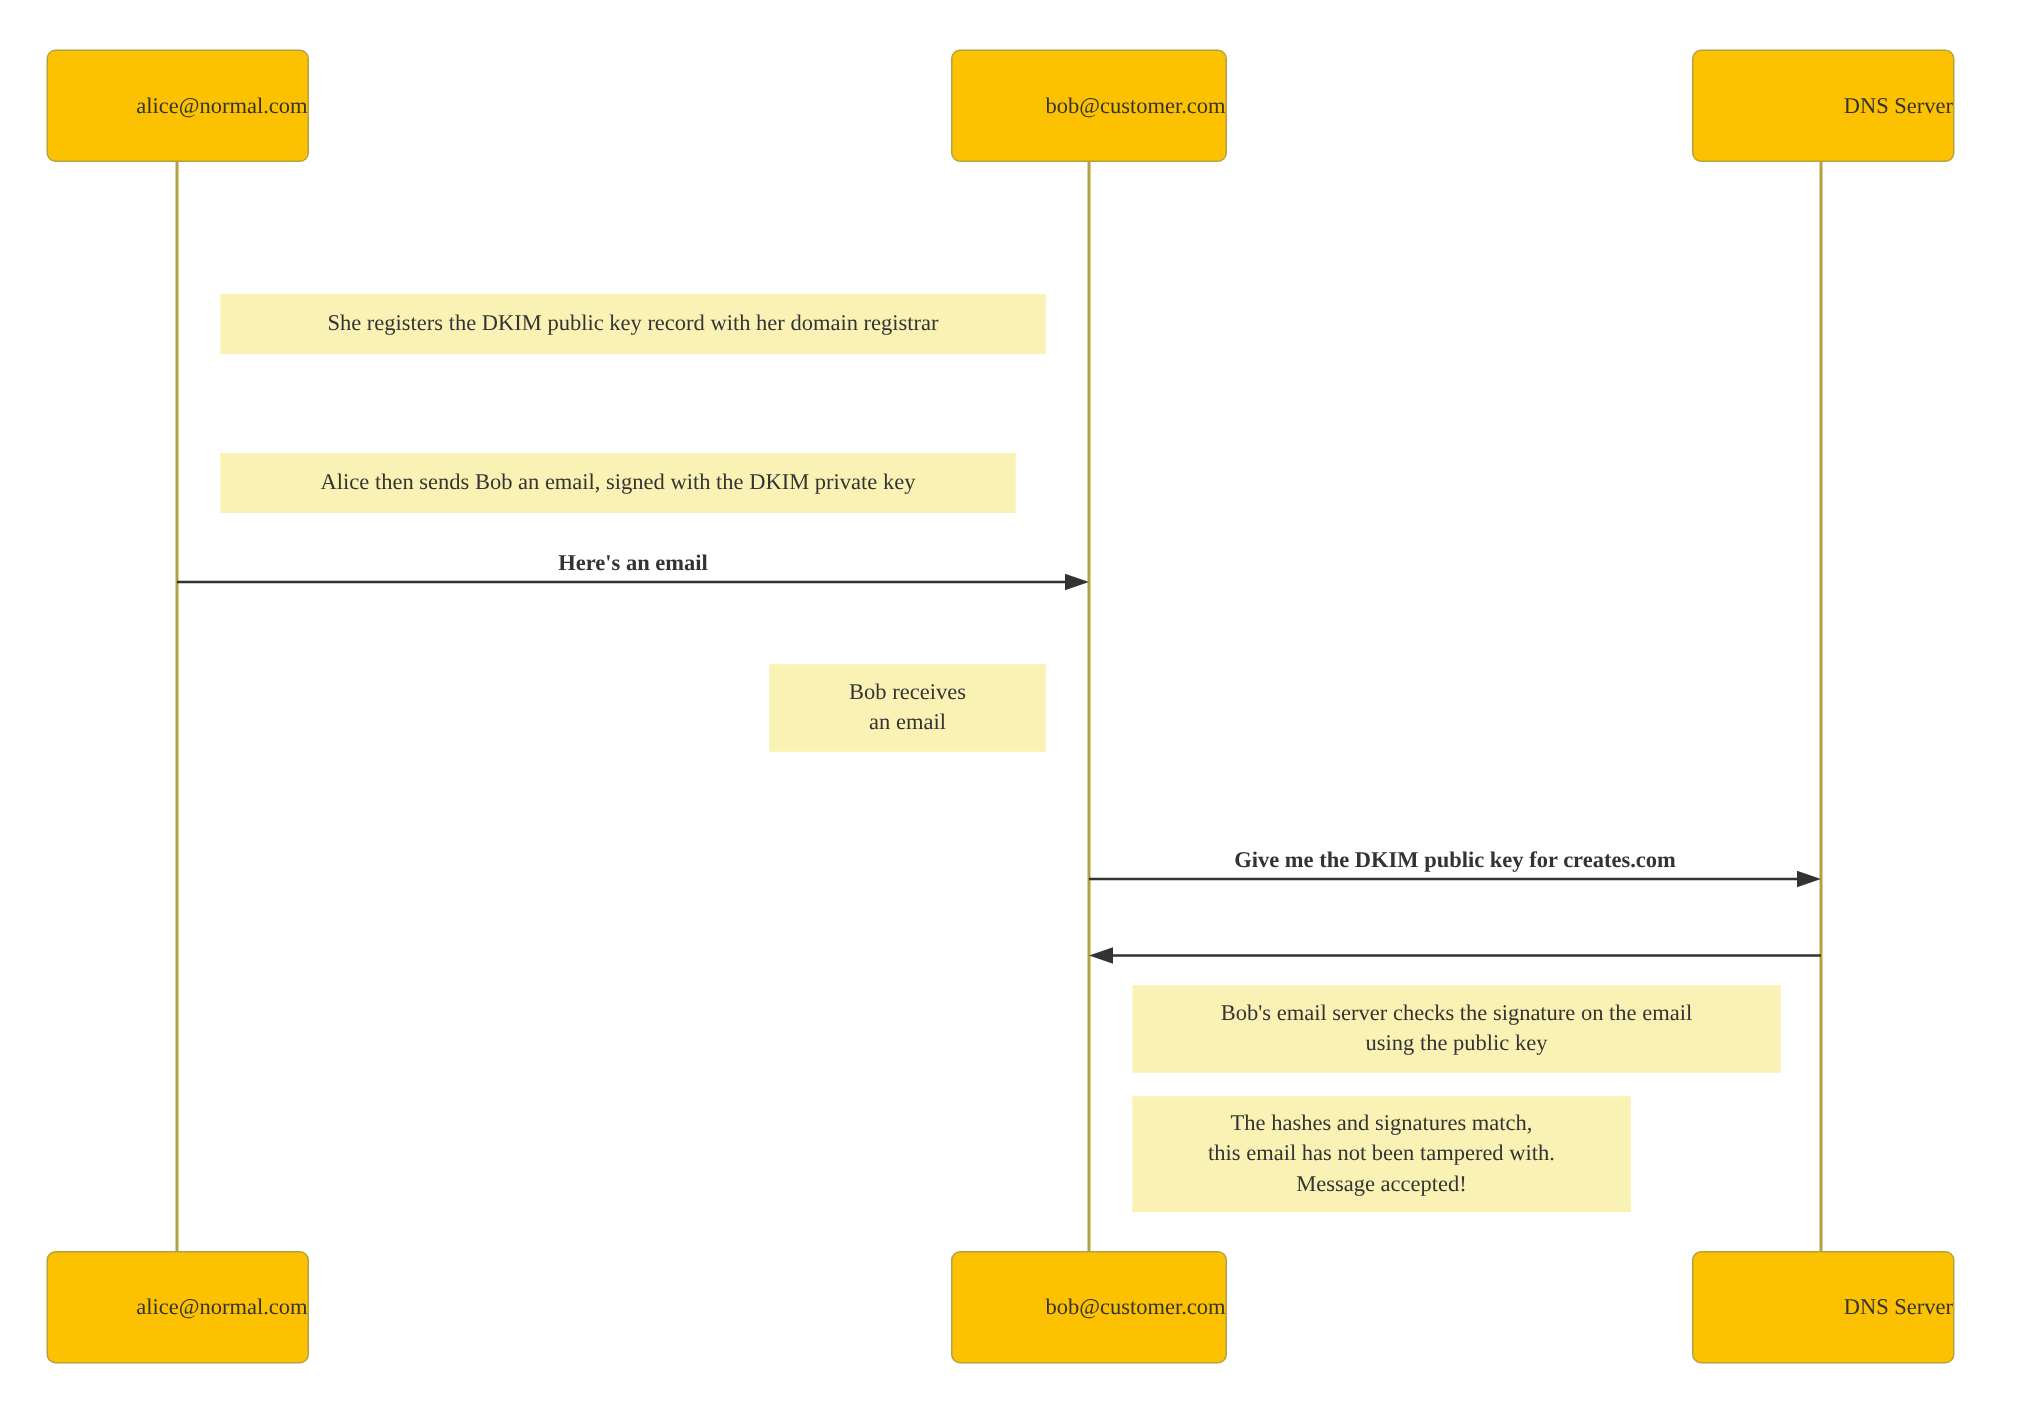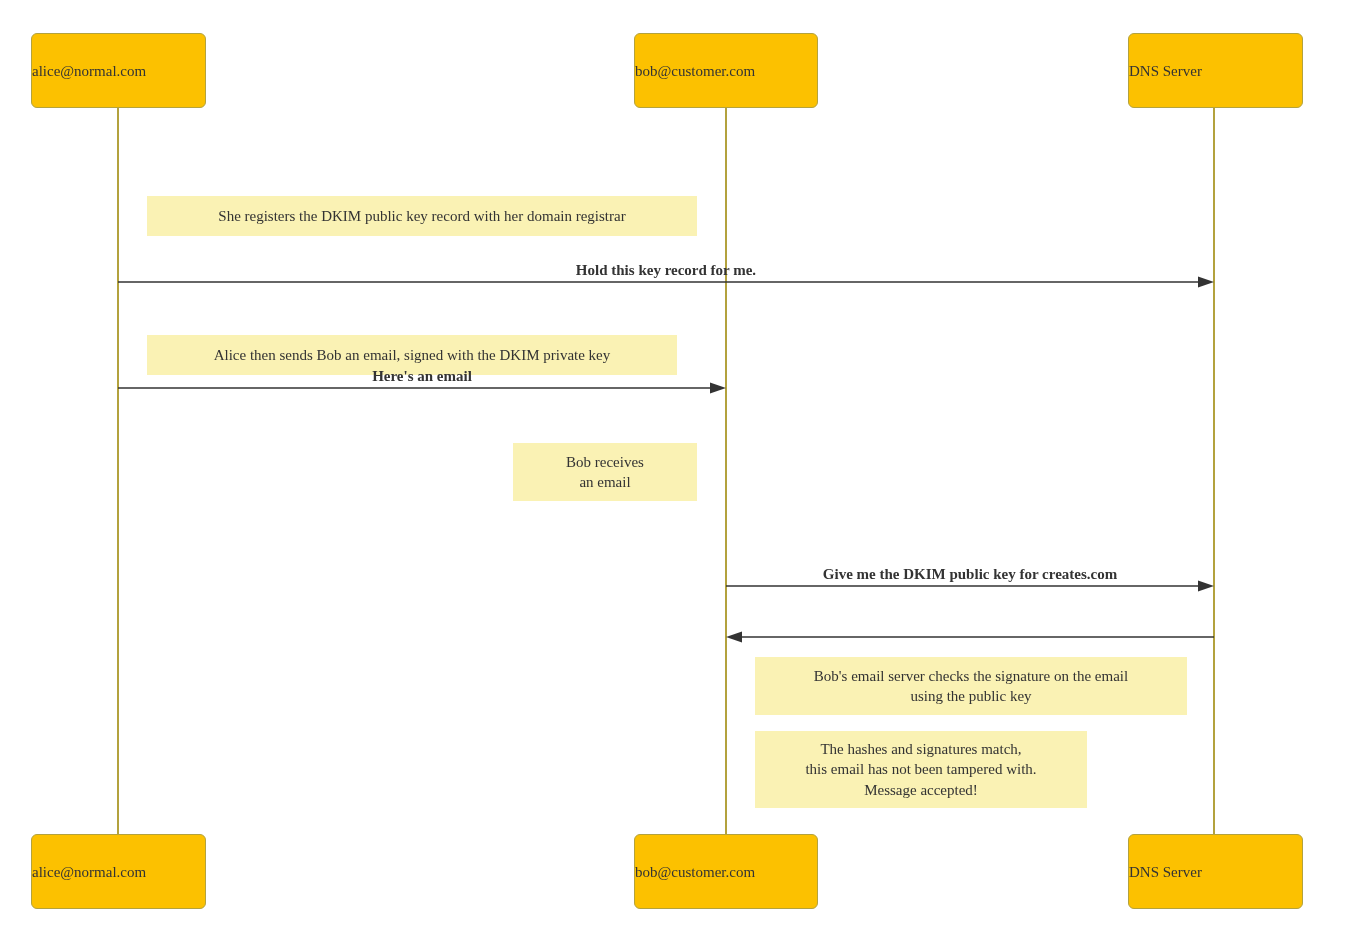--- a/index.html
+++ b/index.html
@@ -25,21 +25,21 @@
   }
   
   .participant {
     position: absolute;
     box-sizing: border-box;
     background: #fcc100;
     border: 1px solid #b3a23e;
     border-radius: 6px;
     display: flex;
     align-items: center;
-    justify-content: flex-start;
+    justify-content: flex-end;
     color: #333333;
     font-size: 15px;
     font-family: "Liberation Serif", "DejaVu Serif", serif;
     text-align: center;
     line-height: 1.2;
     z-index: 5;
   }
   
   .note {
     position: absolute;
@@ -109,48 +109,41 @@
   </div>
   <div class="participant" style="left:1128px; top:834px; width:175px; height:75px;">
     <span>DNS Server</span>
   </div>
 
 
   <div class="note" style="left:147px; top:196px; width:550px; height:40px;">
     <span>She registers the DKIM public key record with her domain registrar</span>
   </div>
 
-  <div class="note" style="left:147px; top:302px; width:530px; height:40px;margin-top:33px;">
+  <div class="note" style="left:147px; top:302px; width:530px; height:40px;">
     <span>Alice then sends Bob an email, signed with the DKIM private key</span>
   </div>
 
   <div class="note" style="left:513px; top:423px; width:184px; height:58px;margin-top:20px;">
     <span>Bob receives
 an email</span>
   </div>
 
 
   <div class="note" style="left:755px; top:657px; width:432px; height:58px;">
     <span>Bob's email server checks the signature on the email
 using the public key</span>
   </div>
 
   <div class="note" style="left:755px; top:731px; width:332px; height:77px;">
     <span>The hashes and signatures match,
 this email has not been tampered with.
 Message accepted!</span>
   </div>
 
-  <div class="message" style="left:118px; top:252px; width:1096px; height:36px;">
-    <span class="msg-label">Hold this key record for me.</span>
-    <svg width="1096" height="12" viewBox="0 0 1096 12">
-      <line x1="0" y1="6" x2="1088" y2="6" stroke="#333333" stroke-width="1.6"></line>
-      <polygon points="1096,6 1080,0.5 1080,11.5" fill="#333333"></polygon>
-    </svg>
-  </div>
 
   <div class="message" style="left:118px; top:358px; width:608px; height:36px;">
     <span class="msg-label">Here's an email</span>
     <svg width="608" height="12" viewBox="0 0 608 12">
       <line x1="0" y1="6" x2="600" y2="6" stroke="#333333" stroke-width="1.6"></line>
       <polygon points="608,6 592,0.5 592,11.5" fill="#333333"></polygon>
     </svg>
   </div>
 
   <div class="message" style="left:726px; top:556px; width:488px; height:36px;">

